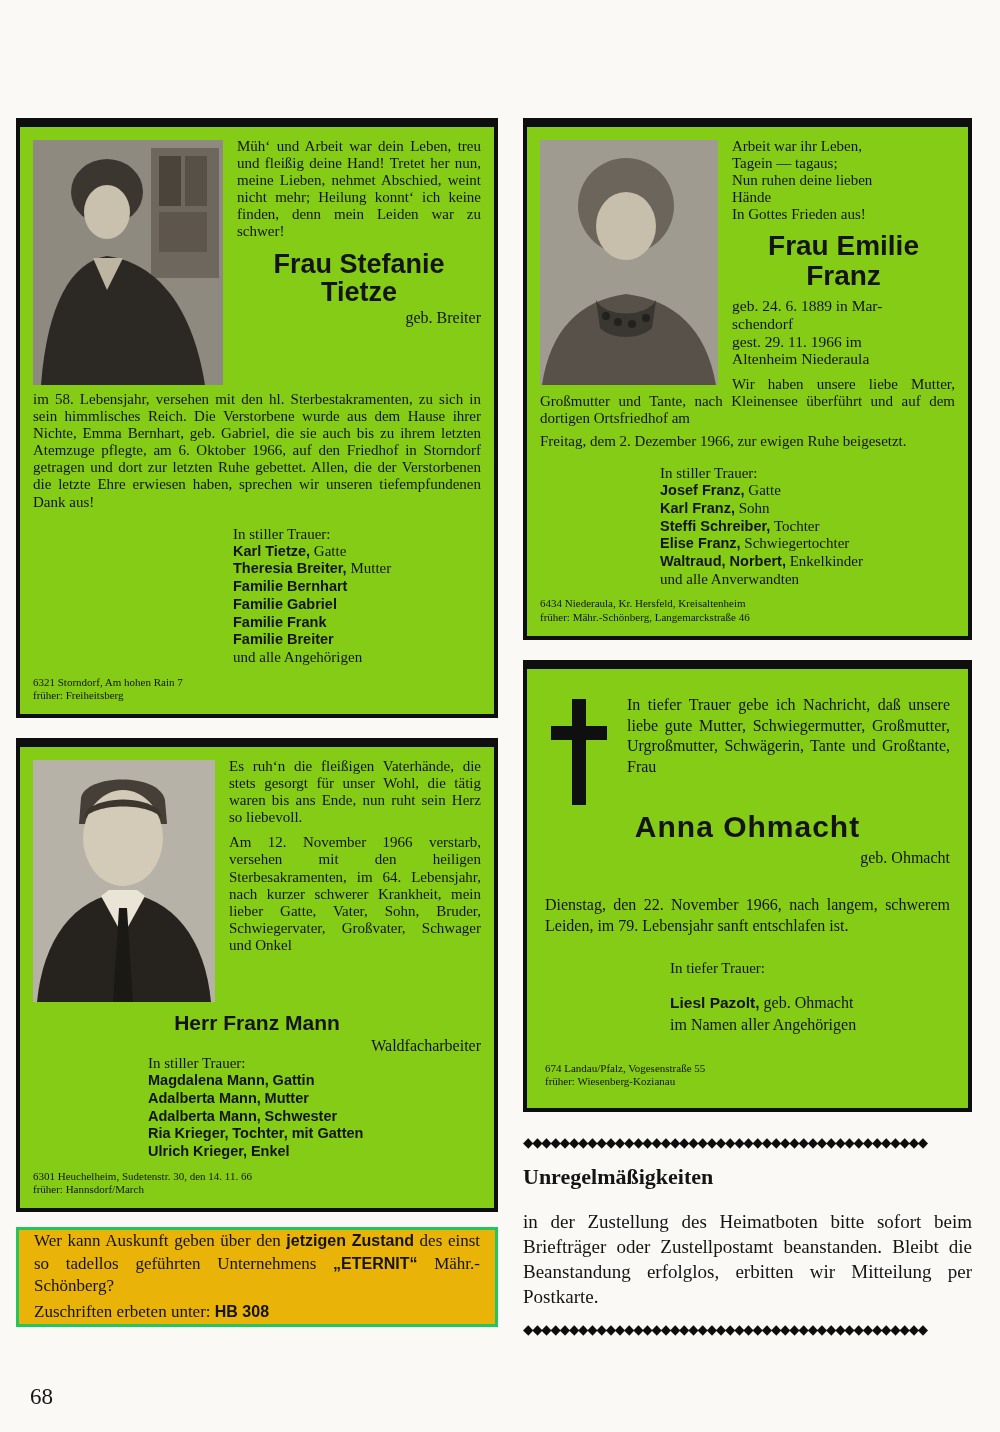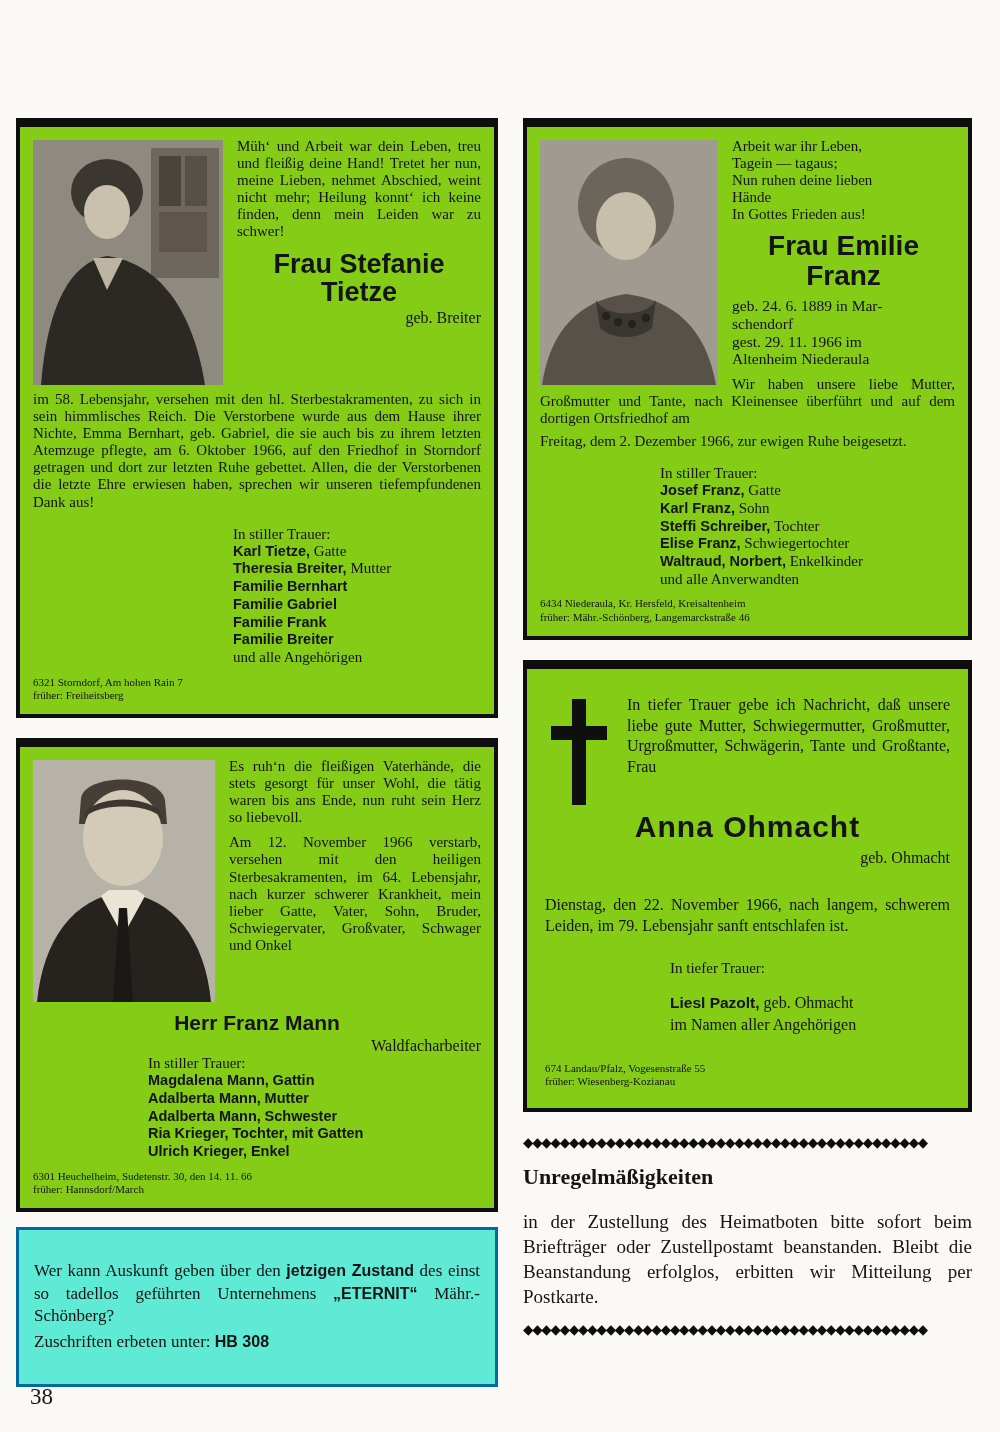--- a/index.html
+++ b/index.html
@@ -64,22 +64,22 @@
   .ohmacht .notice-heading{clear:left;font-size:30px;letter-spacing:1px;margin-top:26px;}
   .ohmacht .notice-subname{font-size:16px;margin-top:6px;}
   .ohmacht .bodytext{margin-top:26px;}
   .ohmacht .mourn-label{margin:22px 0 14px 125px;}
   .ohmacht .m-row{font-size:16px;margin-left:125px;line-height:1.35;}
   .ohmacht .m-name{font-size:15.5px;}
   .ohmacht .addr{margin-top:26px;}
 
   
   .eternit{
-    margin-top:15px;border:3px solid #0369a1;background:#5eead4;
-    padding:30px 15px;font-size:17px;line-height:1.32;
+    margin-top:15px;border:3px solid #22c55e;background:#eab308;
+    padding:0 15px;font-size:17px;line-height:1.32;
   }
   .b-sans{font-family:"Liberation Sans", sans-serif;font-weight:bold;font-size:16px;}
   .eternit .line2{margin-top:4px;}
 
   
   .irreg{margin-top:24px;}
   .sep{
     font-family:"DejaVu Sans", sans-serif;font-size:13.5px;letter-spacing:-1.2px;
     white-space:nowrap;overflow:hidden;color:#0d0d0d;line-height:1;
   }
@@ -244,15 +244,15 @@
 
     <div class="irreg">
       <div class="sep">◆◆◆◆◆◆◆◆◆◆◆◆◆◆◆◆◆◆◆◆◆◆◆◆◆◆◆◆◆◆◆◆◆◆◆◆◆◆◆◆◆◆◆◆</div>
       <div class="irreg-heading">Unregelmäßigkeiten</div>
       <p class="irreg-body">in der Zustellung des Heimatboten bitte sofort beim Briefträger oder Zustellpostamt beanstanden. Bleibt die Beanstandung erfolglos, erbitten wir Mitteilung per Postkarte.</p>
       <div class="sep">◆◆◆◆◆◆◆◆◆◆◆◆◆◆◆◆◆◆◆◆◆◆◆◆◆◆◆◆◆◆◆◆◆◆◆◆◆◆◆◆◆◆◆◆</div>
     </div>
 
   </div>
 
-  <div class="page-number">38</div>
+  <div class="page-number">68</div>
 
 </div>
 
 </body></html>

